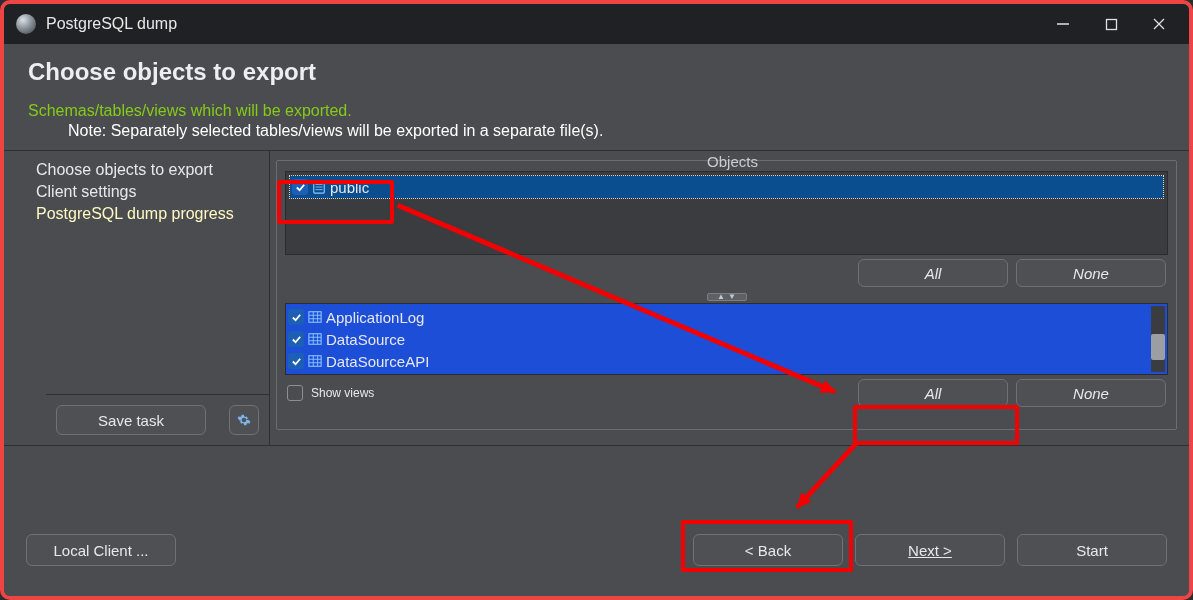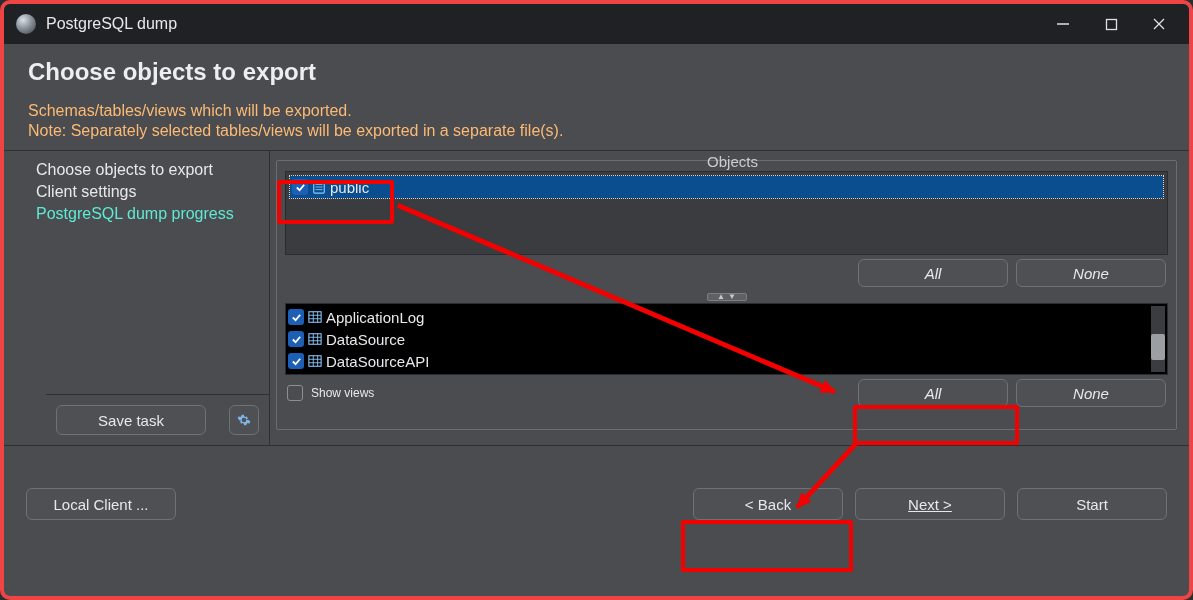--- a/index.html
+++ b/index.html
@@ -6,27 +6,27 @@
   html,body { width:1193px; height:600px; background:#2b2d30; overflow:hidden; }
   .window { width:1193px; height:600px; background:#4a4c50; border-radius:10px; position:relative; overflow:hidden; border:4px solid #ef4444; }
   .titlebar { height:40px; background:#1f2124; display:flex; align-items:center; padding:0 6px 0 12px; color:#e8e8e8; font-size:16px; }
   .titlebar .app-icon { width:20px; height:20px; border-radius:50%; background:radial-gradient(circle at 35% 30%,#d9e0e6 0%,#8b9199 45%,#3a3d42 100%); margin-right:10px; display:flex;align-items:center;justify-content:center;}
   .titlebar .win-ctrls { margin-left:auto; display:flex; }
   .titlebar .win-btn { width:48px; height:40px; display:flex; align-items:center; justify-content:center; color:#e0e0e0; }
   .titlebar .win-btn svg { display:block; }
 
   .header { padding:14px 24px 10px 24px; }
   .header .title { color:#eceef0; font-size:24px; font-weight:600; }
-  .header .line1 { color:#fdba74; font-size:16px; margin-top:16px; }
-  .header .line2 { color:#fdba74; font-size:16px; margin-top:2px; }
+  .header .line1 { color:#84cc16; font-size:16px; margin-top:16px; }
+  .header .line2 { color:#ffffff; font-size:16px; margin-top:2px;margin-left:40px; }
 
   .body { display:flex; border-top:1px solid #2e3033; border-bottom:1px solid #2e3033; height:296px; }
   .sidebar { width:266px; padding:8px 0 0 0; display:flex; flex-direction:column; border-right:1px solid #2e3033; }
   .sidebar .step { color:#e6e8eb; font-size:16px; padding:2px 0 2px 32px; }
-  .sidebar .step.inactive { color:#5eead4; }
+  .sidebar .step.inactive { color:#fef9c3; }
   .sidebar .spacer { flex:1; }
   .sidebar .savewrap { display:flex; gap:23px; padding:0 10px 10px 10px; border-top:1px solid #2e3033; padding-top:10px;margin-left:42px;}
   .btn { background:#4e5054; border:1px solid #6e7176; color:#e6e8eb; border-radius:6px; height:30px; display:flex; align-items:center; justify-content:center; font-size:15px; cursor:pointer; }
   .sidebar .save-btn { flex:1; }
   .sidebar .gear-btn { width:30px; }
 
   .content { flex:1; padding:2px 12px 10px 6px; position:relative; }
   .group-label { color:#c9ccd0; font-size:15px; margin-left:12px; margin-bottom:-10px; position:relative; z-index:2; background:transparent;text-align:center; }
   .group-box { border:1px solid #6a6d72; border-radius:2px; padding:10px 8px 8px 8px; position:relative; }
   .group-box.top { height:270px; }
@@ -40,33 +40,33 @@
   .tbl-icon { width:14px; height:14px; flex-shrink:0; }
   .item-label { color:#e6e8eb; font-size:15px; }
 
   .btn-row { display:flex; justify-content:flex-end; gap:8px; padding:4px 2px; }
   .sel-btn { width:150px; height:28px;font-style:italic; }
 
   .splitter { display:flex; justify-content:center; padding:2px 0 2px 0; }
   .splitter .grip { width:40px; height:8px; background:#5d6065; border:1px solid #7b7e83; border-radius:2px; display:flex; align-items:center; justify-content:center; gap:3px;}
   .splitter .arrow { font-size:8px; color:#c6c9cd; line-height:1; }
 
-  .table-list { background:#000000; border:1px solid #2a2c30; height:72px; overflow:hidden; padding-top:2px; position:relative;}
+  .table-list { background:#1d4ed8; border:1px solid #2a2c30; height:72px; overflow:hidden; padding-top:2px; position:relative;}
   .table-list .sb { position:absolute; right:2px; top:2px; bottom:2px; width:14px; background:#3a3c40; }
   .table-list .sb .thumb { position:absolute; right:0; width:14px; top:28px; height:26px; background:#9b9ea3; border-radius:2px; }
 
   .bottom-row { display:flex; align-items:center; gap:8px; padding:4px 2px 0 2px; }
   .show-views-chk { width:16px; height:16px; border:1.5px solid #8c8f94; border-radius:3px; background:#4a4c50;}
   .show-views-lbl { color:#e6e8eb; font-size:12px; }
   .bottom-row .spacer { flex:1; }
 
   .highlight { position:absolute; border:4px solid #f30000; border-radius:2px; pointer-events:none; z-index:30; }
   svg.overlay { position:absolute; inset:0; width:100%; height:100%; pointer-events:none; z-index:29; }
 
-  .footer { position:absolute; bottom:16px; left:0; right:0; height:92px; background:#4a4c50; display:flex; padding:0 22px; gap:12px; }
+  .footer { position:absolute; bottom:0; left:0; right:0; height:92px; background:#4a4c50; display:flex; align-items:center; padding:0 22px; gap:12px; }
   .footer .btn { height:32px; width:150px; }
   .footer .spacer { flex:1; }
 </style>
 </head>
 <body>
 
 <div class="window">
 
   <div class="titlebar">
     <div class="app-icon"></div>

